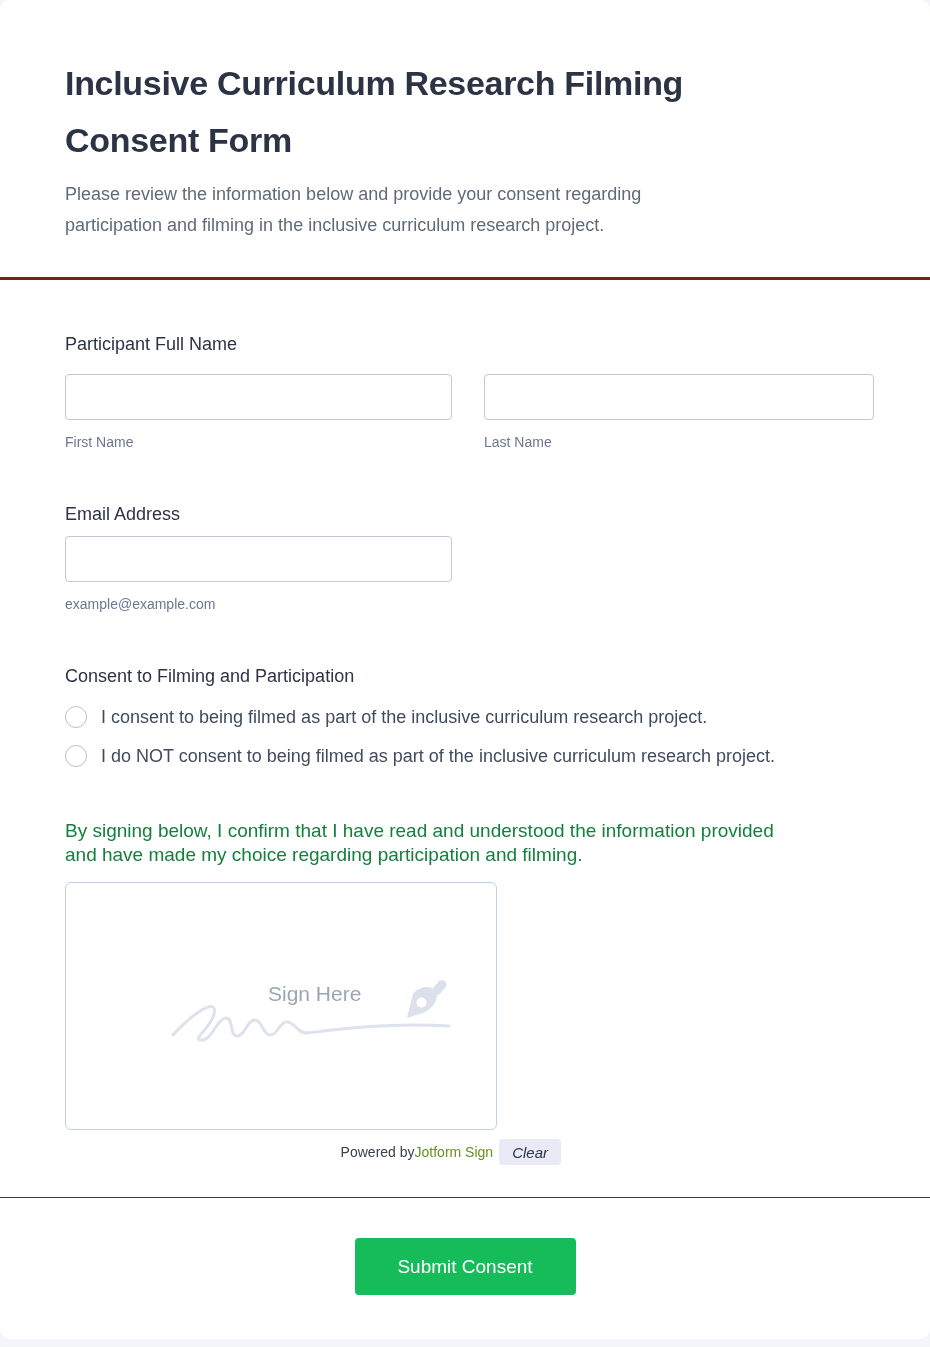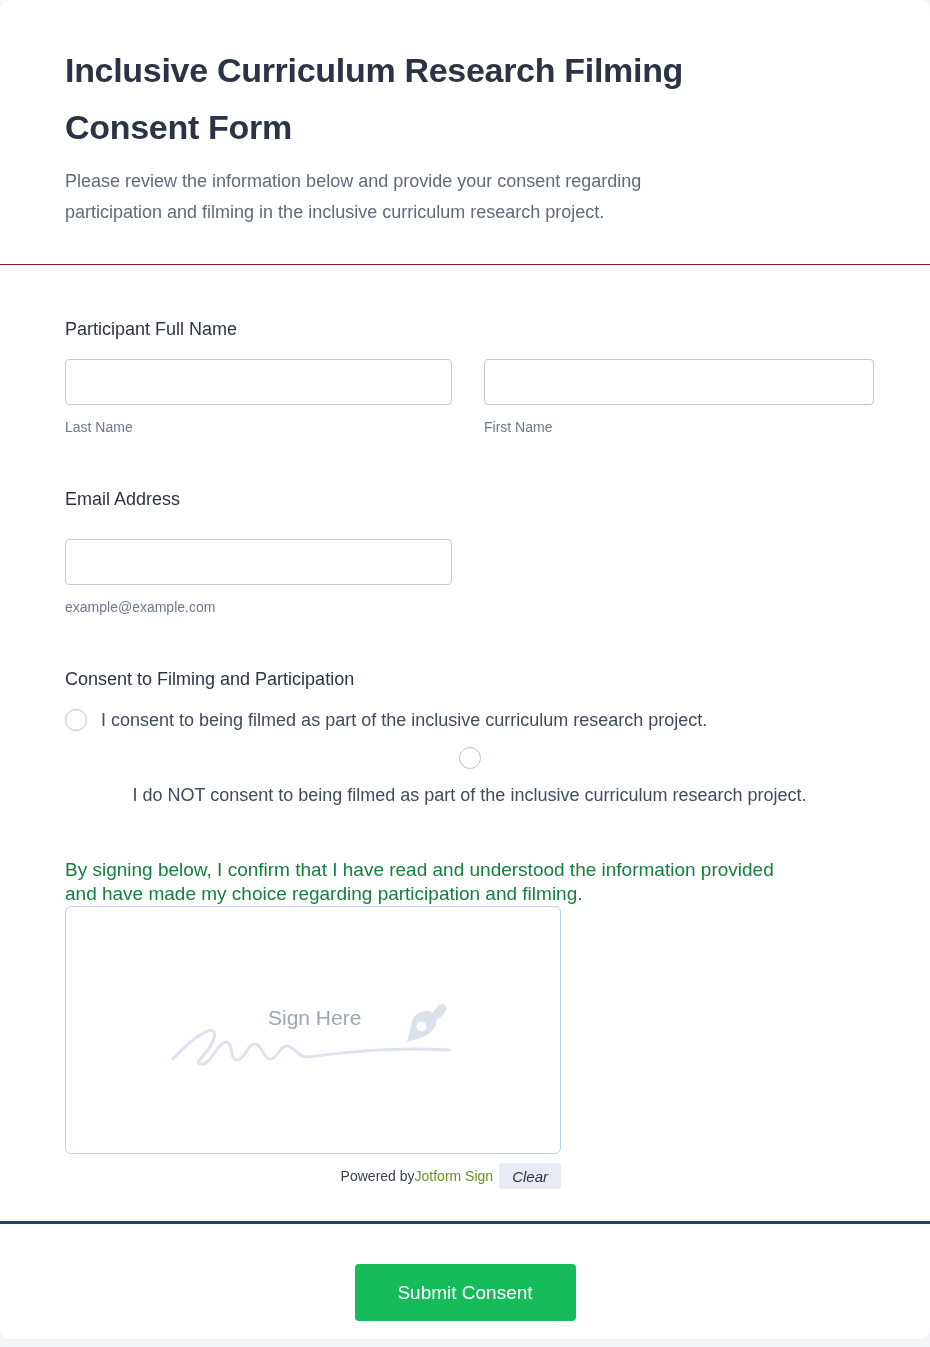--- a/index.html
+++ b/index.html
@@ -12,22 +12,22 @@
   }
   .card {
     width:930px; height:1339px;
     background:#ffffff;
     border-radius:10px;
     overflow:hidden;
     position:relative;
   }
   
   .form-header {
-    padding:42px 65px 36px 65px;
-    border-bottom:1px solid #7f1d1d;
+    padding:55px 65px 36px 65px;
+    border-bottom:3px solid #7f1d1d;
   }
   .form-title {
     margin:0;
     font-size:34px; line-height:57px;
     font-weight:700; letter-spacing:-0.3px;
     color:#2c3345;
     white-space:pre-line;
   }
   .form-subtitle {
     margin:10px 0 0 0;
@@ -51,44 +51,45 @@
     background:#fff; outline:none;
     font-size:17px; color:#2c3345; padding:0 12px;
     font-family:"Liberation Sans", sans-serif;
   }
   .sub-label {
     margin-top:14px;
     font-size:14px; line-height:17px;
     color:#6c7790;
   }
   .email-block { margin-top:52px; }
-  .email-input-wrap { margin-top:29px; width:387px; }
+  .email-input-wrap { margin-top:11px; width:387px; }
   .consent-block { margin-top:52px; }
   .radio-options { margin-top:18px;text-align:right; }
   .radio-row {
     display:flex; align-items:center; gap:14px;
     min-height:24px; cursor:pointer;
   }
-  .radio-row + .radio-row { margin-top:15px;flex-direction:column; }
+  .radio-row + .radio-row { margin-top:15px; }
   .radio-circle {
     width:22px; height:22px; flex:0 0 22px;
     border:1px solid #b9c0cd; border-radius:50%;
     background:#fff;
   }
   .radio-label { font-size:18px; line-height:24px; color:#404b5f; }
   .signature-block { margin-top:51px; }
   .signature-label {
     font-size:19px; line-height:24px;
     font-weight:500; color:#15803d;
     white-space:pre-line;
     max-width:810px;
   }
   .signature-pad {
     position:relative;
-    width:496px; height:248px;
+    margin-top:15px;
+    width:432px; height:248px;
     border:1px solid #bcd1ea; border-radius:6px;
     background:#fff; cursor:crosshair;padding-left:21px;
   }
   .sign-here-text {
     position:absolute; left:202px; top:99px;
     font-size:21px; color:#9ba6b5;
   }
   .pen-icon { position:absolute; left:334px; top:94px; color:#dbe0eb; }
   .squiggle { position:absolute; left:105px; top:110px; color:#dde2ec; }
   .powered-row {
@@ -101,21 +102,21 @@
   .clear-btn {
     border:none; background:#e8ebf6; color:#2c3345;
     border-radius:4px; height:26px; padding:0 13px;
     font-size:15px; cursor:pointer;
     font-family:"Liberation Sans", sans-serif;
     font-style:italic;
   }
   
   .form-footer {
     margin-top:32px;
-    border-top:3px solid #0c4a6e;
+    border-top:1px solid #0c4a6e;
     padding:40px 0 42px 0;
     text-align:center;
   }
   .submit-btn {
     border:none; cursor:pointer;
     background:#17bc5a; color:#ffffff;
     min-width:221px; height:57px;
     border-radius:4px;
     font-size:19px; font-weight:500;
     font-family:"Liberation Sans", sans-serif;
@@ -133,25 +134,25 @@
 participation and filming in the inclusive curriculum research project.</p>
   </header>
 
   <main class="form-main">
 
     <section>
       <div class="q-label">Participant Full Name</div>
       <div class="name-row">
         <div>
           <input class="text-input" type="text" value="" style="">
-          <div class="sub-label">Last Name</div>
+          <div class="sub-label">First Name</div>
         </div>
         <div>
           <input class="text-input" type="text" value="" style="">
-          <div class="sub-label">First Name</div>
+          <div class="sub-label">Last Name</div>
         </div>
       </div>
     </section>
 
     <section class="email-block">
       <div class="q-label">Email Address</div>
       <div class="email-input-wrap">
         <input class="text-input" type="text" value="" style="">
         <div class="sub-label">example@example.com</div>
       </div>

